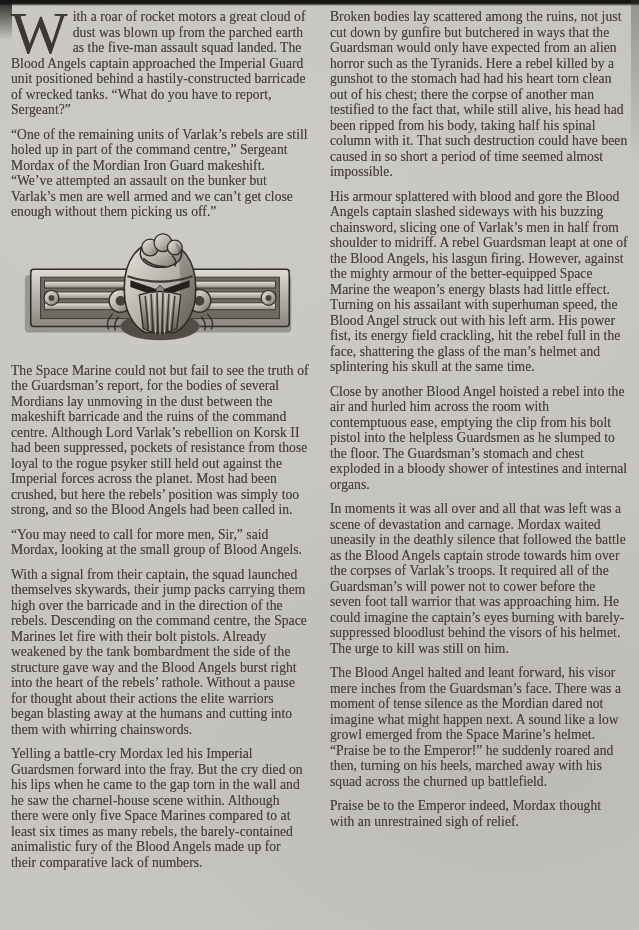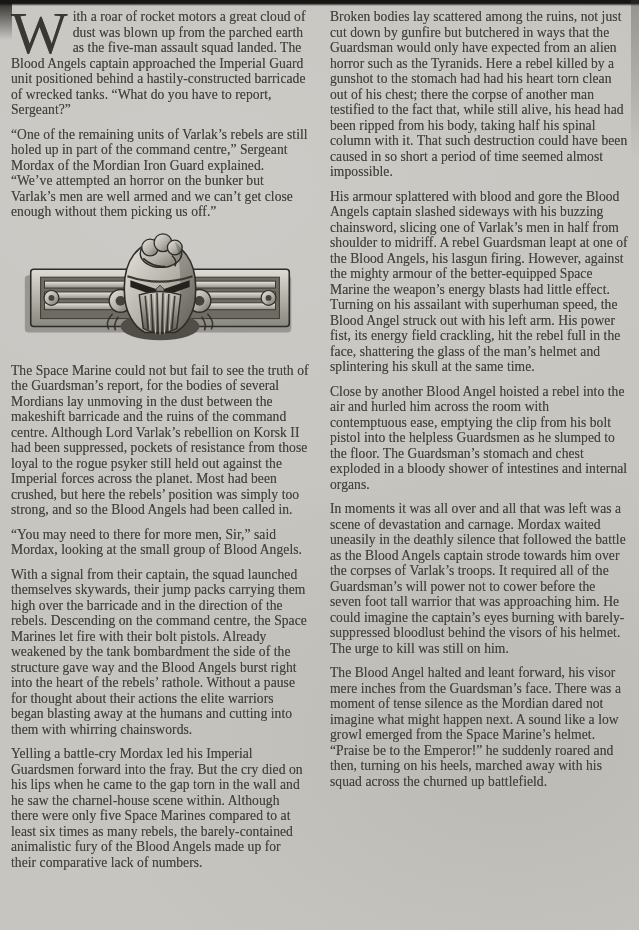--- a/index.html
+++ b/index.html
@@ -67,21 +67,21 @@
   <div class="scan-top-edge"></div>
   <div class="scan-corner-mark"></div>
   <div class="scan-right-smudge"></div>
 
   <div class="columns">
 
     <div class="col">
       <p>
         <span class="dropcap">W</span><span>ith a roar of rocket motors a great cloud of dust was blown up from the parched earth as the five-man assault squad landed. The Blood Angels captain approached the Imperial Guard unit positioned behind a hastily-constructed barricade of wrecked tanks. “What do you have to report, Sergeant?”</span>
       </p>
-      <p>“One of the remaining units of Varlak’s rebels are still holed up in part of the command centre,” Sergeant Mordax of the Mordian Iron Guard explained. “We’ve attempted an horror on the bunker but Varlak’s men are well armed and we can’t get close enough without them picking us off.”</p>
+      <p>“One of the remaining units of Varlak’s rebels are still holed up in part of the command centre,” Sergeant Mordax of the Mordian Iron Guard makeshift. “We’ve attempted an assault on the bunker but Varlak’s men are well armed and we can’t get close enough without them picking us off.”</p>
 
       
       <svg class="illustration" viewBox="0 0 302 120" aria-hidden="true">
         <defs>
           <linearGradient id="gStone" x1="0" y1="0" x2="0" y2="1">
             <stop offset="0" stop-color="#dedcd4"></stop>
             <stop offset="0.5" stop-color="#b4b1a9"></stop>
             <stop offset="1" stop-color="#8a877f"></stop>
           </linearGradient>
           <linearGradient id="gSlat" x1="0" y1="0" x2="0" y2="1">
@@ -174,27 +174,28 @@
             <circle cx="154" cy="11" r="9" fill="url(#gHelm)" stroke="#2e2c28" stroke-width="1.3"></circle>
             <circle cx="166" cy="16" r="7.5" fill="url(#gHelm)" stroke="#2e2c28" stroke-width="1.3"></circle>
             <path d="M134,27 q10,9 22,8" fill="none" stroke="#2e2c28" stroke-width="1.6"></path>
             <path d="M163,24 q6,5 3,11" fill="none" stroke="#2e2c28" stroke-width="1.4"></path>
             <path d="M166,10 q10,6 6,18" fill="rgba(56,54,48,0.30)" stroke="none"></path>
           </g>
         </g>
       </svg>
 
       <p>The Space Marine could not but fail to see the truth of the Guardsman’s report, for the bodies of several Mordians lay unmoving in the dust between the makeshift barricade and the ruins of the command centre. Although Lord Varlak’s rebellion on Korsk II had been suppressed, pockets of resistance from those loyal to the rogue psyker still held out against the Imperial forces across the planet. Most had been crushed, but here the rebels’ position was simply too strong, and so the Blood Angels had been called in.</p>
-      <p>“You may need to there for more men, Sir,” said Mordax, looking at the small group of Blood Angels.</p>
+      <p>“You may need to call for more men, Sir,” said Mordax, looking at the small group of Blood Angels.</p>
       <p>With a signal from their captain, the squad launched themselves skywards, their jump packs carrying them high over the barricade and in the direction of the rebels. Descending on the command centre, the Space Marines let fire with their bolt pistols. Already weakened by the tank bombardment the side of the structure gave way and the Blood Angels burst right into the heart of the rebels’ rathole. Without a pause for thought about their actions the elite warriors began blasting away at the humans and cutting into them with whirring chainswords.</p>
       <p>Yelling a battle-cry Mordax led his Imperial Guardsmen forward into the fray. But the cry died on his lips when he came to the gap torn in the wall and he saw the charnel-house scene within. Although there were only five Space Marines compared to at least six times as many rebels, the barely-contained animalistic fury of the Blood Angels made up for their comparative lack of numbers.</p>
     </div>
 
     <div class="col">
       <p>Broken bodies lay scattered among the ruins, not just cut down by gunfire but butchered in ways that the Guardsman would only have expected from an alien horror such as the Tyranids. Here a rebel killed by a gunshot to the stomach had had his heart torn clean out of his chest; there the corpse of another man testified to the fact that, while still alive, his head had been ripped from his body, taking half his spinal column with it. That such destruction could have been caused in so short a period of time seemed almost impossible.</p>
       <p>His armour splattered with blood and gore the Blood Angels captain slashed sideways with his buzzing chainsword, slicing one of Varlak’s men in half from shoulder to midriff. A rebel Guardsman leapt at one of the Blood Angels, his lasgun firing. However, against the mighty armour of the better-equipped Space Marine the weapon’s energy blasts had little effect. Turning on his assailant with superhuman speed, the Blood Angel struck out with his left arm. His power fist, its energy field crackling, hit the rebel full in the face, shattering the glass of the man’s helmet and splintering his skull at the same time.</p>
       <p>Close by another Blood Angel hoisted a rebel into the air and hurled him across the room with contemptuous ease, emptying the clip from his bolt pistol into the helpless Guardsmen as he slumped to the floor. The Guardsman’s stomach and chest exploded in a bloody shower of intestines and internal organs.</p>
       <p>In moments it was all over and all that was left was a scene of devastation and carnage. Mordax waited uneasily in the deathly silence that followed the battle as the Blood Angels captain strode towards him over the corpses of Varlak’s troops. It required all of the Guardsman’s will power not to cower before the seven foot tall warrior that was approaching him. He could imagine the captain’s eyes burning with barely-suppressed bloodlust behind the visors of his helmet. The urge to kill was still on him.</p>
       <p>The Blood Angel halted and leant forward, his visor mere inches from the Guardsman’s face. There was a moment of tense silence as the Mordian dared not imagine what might happen next. A sound like a low growl emerged from the Space Marine’s helmet. “Praise be to the Emperor!” he suddenly roared and then, turning on his heels, marched away with his squad across the churned up battlefield.</p>
+      <p>Praise be to the Emperor indeed, Mordax thought with an unrestrained sigh of relief.</p>
     </div>
 
   </div>
 </div>
 
 </body></html>

